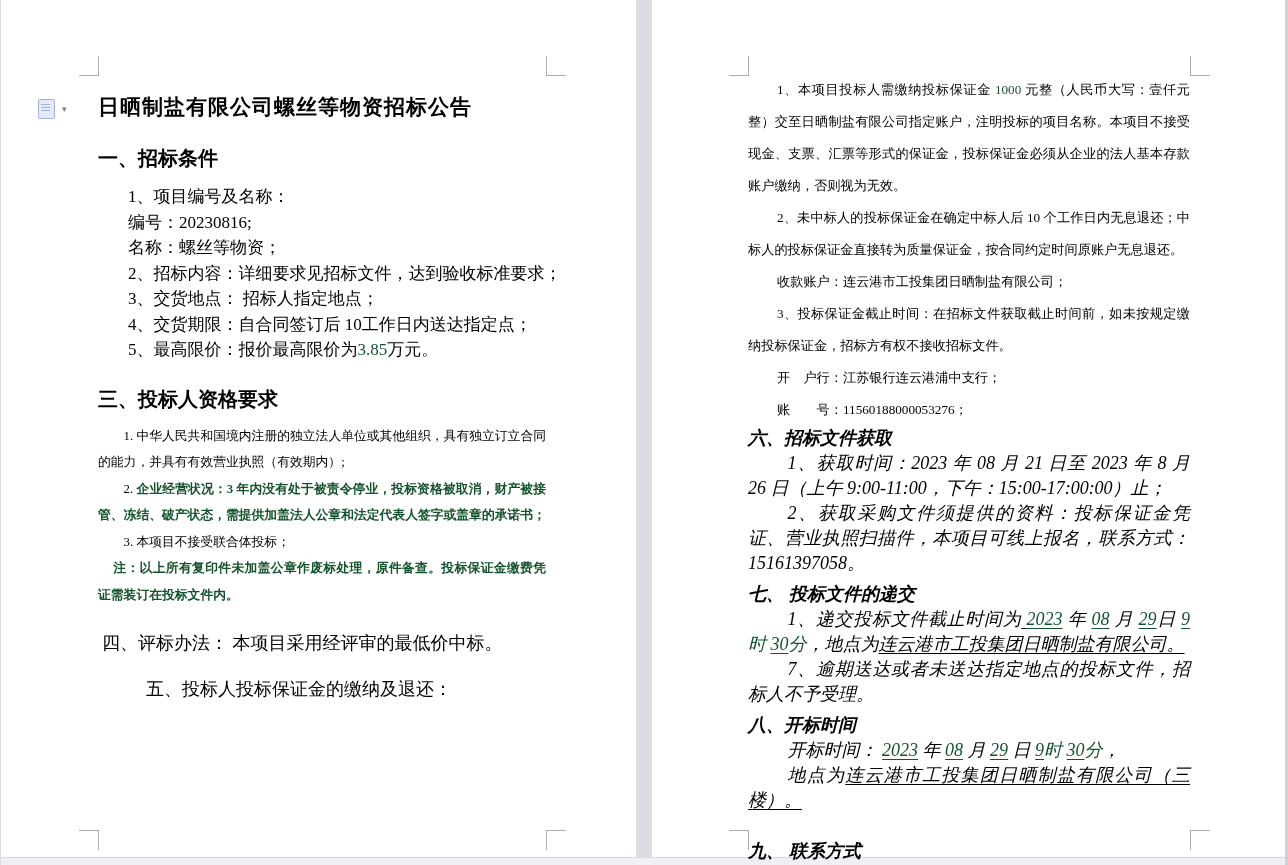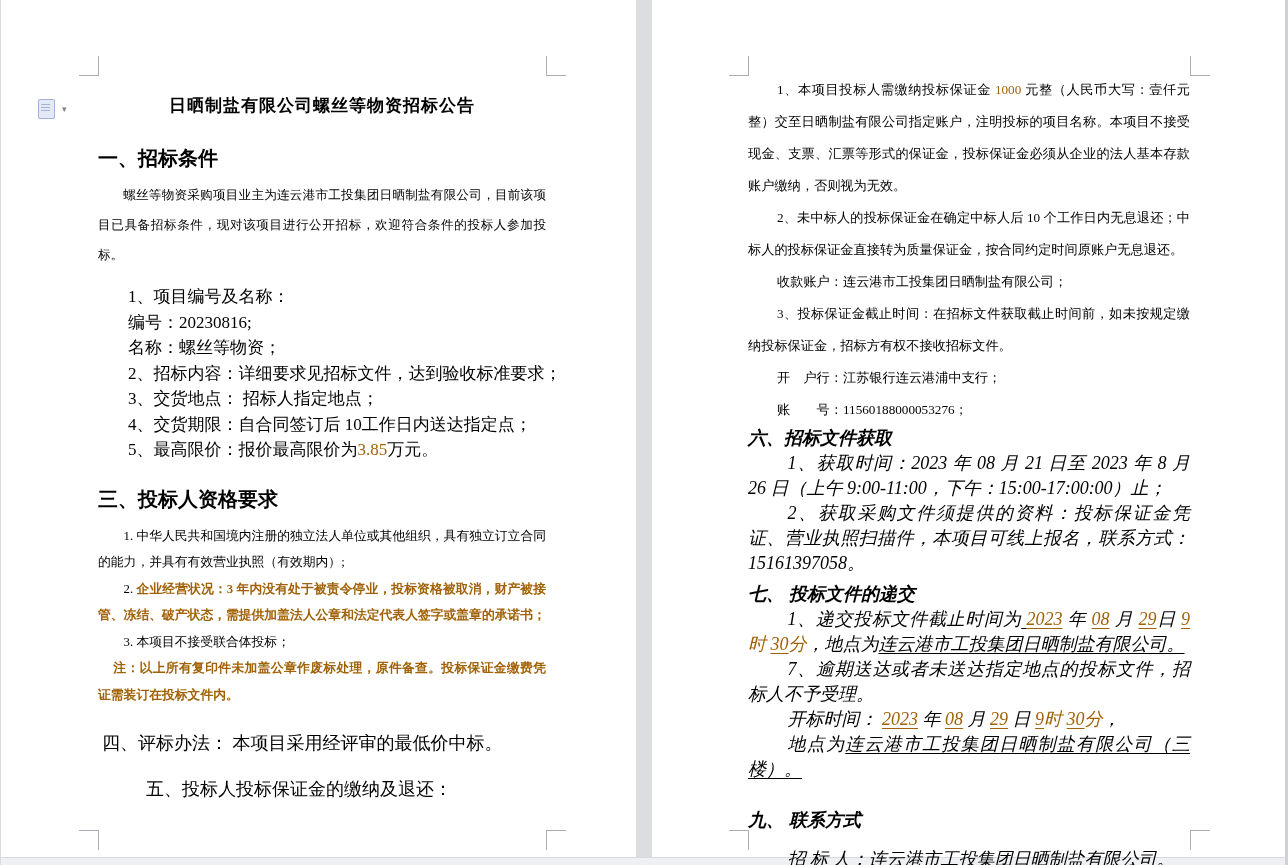--- a/index.html
+++ b/index.html
@@ -23,34 +23,34 @@
   
   .paste-btn{position:absolute;left:38px;top:96px;width:56px;height:26px;display:flex;align-items:center;cursor:pointer;}
   .paste-icon{width:15px;height:18px;background:#e4e9f7;border:1px solid #a3b1d8;border-radius:2px;position:relative;}
   .paste-icon::before{content:"";position:absolute;left:2px;top:4px;width:9px;height:8px;
     background:repeating-linear-gradient(#a3b1d8 0 1px,transparent 1px 3px);}
   .paste-caret{margin-left:7px;font-size:9px;color:#808archive5;color:#7c8187;font-family:"DejaVu Sans",sans-serif;}
   
   .page-content{position:absolute;}
   .pg1{left:98px;top:80px;width:448px;}
   .pg2{left:748px;top:74px;width:442px;}
-  .doc-title{font-family:Liberation Mono, monospace;font-weight:bold;font-size:17px;
-    text-align:center;letter-spacing:1px;margin:12px 0 0 0;line-height:30px;}
+  .doc-title{font-family:Liberation Serif, serif;font-weight:bold;font-size:21px;
+    text-align:left;letter-spacing:1px;margin:12px 0 0 0;line-height:30px;}
   .h-big{font-family:"Liberation Sans","DejaVu Sans",sans-serif;font-weight:bold;font-size:20px;
     margin:24px 0 0 0;line-height:24px;}
   .para{font-size:12.6px;line-height:30px;text-align:justify;text-indent:2em;margin:10px 0 0 0;}
   .items{margin:14px 0 0 30px;}
   .item{font-size:17px;line-height:25.5px;white-space:nowrap;}
   .s3block{margin-top:12px;}
   .s3p{font-size:12.8px;line-height:26.5px;text-align:justify;text-indent:2em;margin:0;}
   .note-p{text-indent:1.2em;}
   .plain-line{font-size:18px;line-height:26px;margin:4px;}
   .s4{margin-top:22px;}
   .s5{margin-top:20px;padding-left:44px;}
-  .red{color:#a16207;}
+  .red{color:#14532d;}
   .bold{font-weight:bold;}
   .u{text-decoration:underline;text-underline-offset:3px;}
   
   .pg2 p{margin:0;}
   .sec5 p{font-size:13.2px;line-height:32px;text-align:justify;text-indent:2.2em;}
   .sec-rest p{font-size:18px;line-height:25px;text-align:justify;text-indent:2.2em;font-style:italic;}
   .h-small{font-family:"Liberation Sans","DejaVu Sans",sans-serif;font-weight:bold;font-size:13.5px;
     line-height:24px;text-indent:0 !important;}
   .mt6{margin-top:6px !important;}
   .mt14{margin-top:14px !important;}
@@ -76,21 +76,20 @@
 
 <div class="paste-btn">
   <div class="paste-icon"></div>
   <div class="paste-caret">▾</div>
 </div>
 
 <div class="page-content pg1">
   <div class="doc-title">日晒制盐有限公司螺丝等物资招标公告</div>
 
   <div class="h-big">一、招标条件</div>
-  <p class="para">螺丝等物资采购项目业主为连云港市工投集团日晒制盐有限公司，目前该项目已具备招标条件，现对该项目进行公开招标，欢迎符合条件的投标人参加投标。</p>
 
   <div class="items">
     <div class="item">1、项目编号及名称：</div>
     <div class="item">编号：20230816;</div>
     <div class="item">名称：螺丝等物资；</div>
     <div class="item">2、招标内容：详细要求见招标文件，达到验收标准要求；</div>
     <div class="item">3、交货地点： 招标人指定地点；</div>
     <div class="item">4、交货期限：自合同签订后 10工作日内送达指定点；</div>
     <div class="item">
       <span>5、最高限价：报价最高限价为</span><span class="red">3.85</span><span>万元。</span>
@@ -123,20 +122,21 @@
     <p class="h-small">六、招标文件获取</p>
     <p>1、获取时间：2023 年 08 月 21 日至 2023 年 8 月 26 日（上午 9:00-11:00，下午：15:00-17:00:00）止；</p>
     <p>2、获取采购文件须提供的资料：投标保证金凭证、营业执照扫描件，本项目可线上报名，联系方式：15161397058。</p>
 
     <p class="h-small mt6">七、 投标文件的递交</p>
     <p>
       <span>1、递交投标文件截止时间为</span><span class="u"> </span><span class="red u">2023</span><span> 年 </span><span class="red u">08</span><span> 月 </span><span class="red u">29</span><span>日 </span><span class="red u">9</span><span class="red">时 </span><span class="red u">30</span><span class="red">分</span><span>，地点为</span><span class="u">连云港市工投集团日晒制盐有限公司。</span>
     </p>
     <p>7、逾期送达或者未送达指定地点的投标文件，招标人不予受理。</p>
 
+    <p class="h-small mt6">八、开标时间</p>
     <p>
       <span>开标时间：  </span><span class="red u">2023</span><span> 年 </span><span class="red u">08</span><span> 月 </span><span class="red u">29</span><span> 日 </span><span class="red u">9</span><span class="red">时 </span><span class="red u">30</span><span class="red">分</span><span>，</span>
     </p>
     <p>
       <span>地点为</span><span class="u">连云港市工投集团日晒制盐有限公司（三楼）。</span>
     </p>
 
     <p class="h-small mt26">九、 联系方式</p>
     <p class="mt14">
       <span>招 标 人：</span><span class="u">连云港市工投集团日晒制盐有限公司。</span>

